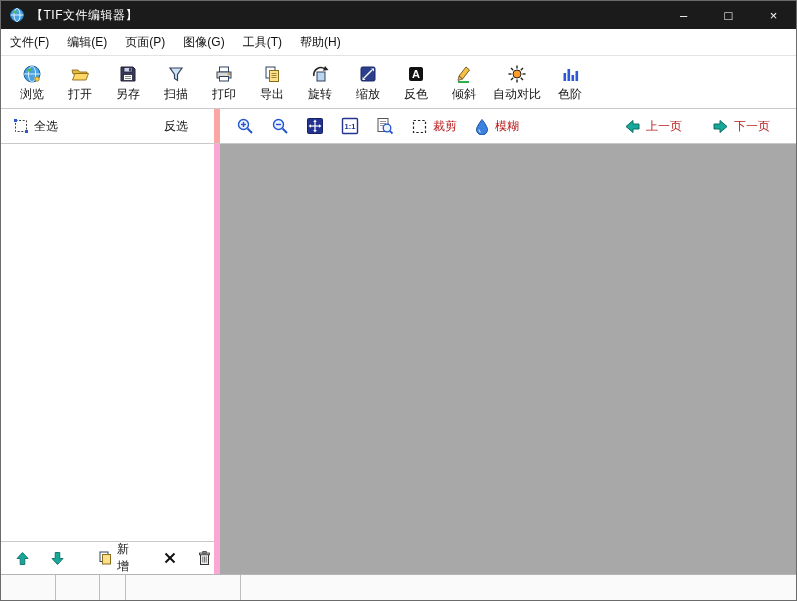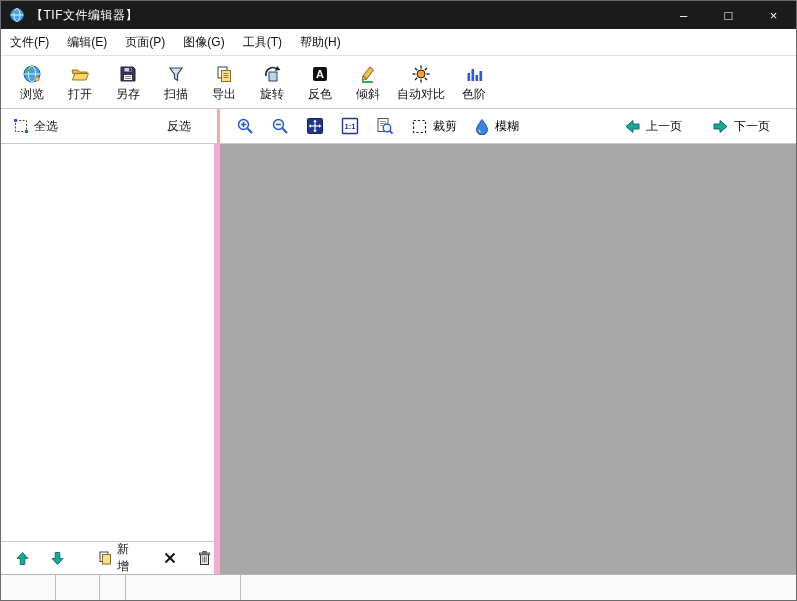--- a/index.html
+++ b/index.html
@@ -17,25 +17,25 @@
   .menu-item{font-size:12px;color:#111;padding:0 9px;height:100%;display:flex;align-items:center;}
 
   
   .toolbar{height:52px;flex:0 0 52px;background:#fff;display:flex;align-items:center;padding-left:8px;border-bottom:1px solid #c9c9c9;gap:2px;}
   .tb-btn{min-width:46px;height:46px;display:flex;flex-direction:column;align-items:center;justify-content:center;gap:2px;background:transparent;border:none;padding:2px 4px;font-family:inherit;}
   .tb-btn .ic{height:22px;display:flex;align-items:flex-end;}
   .tb-btn .lbl{font-size:12px;color:#111;white-space:nowrap;}
 
   
   .row2{height:34px;flex:0 0 34px;display:flex;border-bottom:1px solid #c9c9c9;background:#fff;}
-  .panel-header{width:219px;flex:0 0 219px;box-sizing:border-box;border-right:3px solid #fca5a5;display:flex;align-items:center;padding:0 8px;}
+  .panel-header{width:219px;flex:0 0 219px;box-sizing:border-box;border-right:6px solid #fca5a5;display:flex;align-items:center;padding:0 8px;}
   .ph-btn{display:flex;align-items:center;gap:5px;background:none;border:none;font-size:12px;color:#111;font-family:inherit;padding:2px 4px;}
   .ph-invert{margin-left:auto;margin-right:14px;}
   .canvas-toolbar{flex:1;display:flex;align-items:center;padding:0 14px;gap:13px;}
-  .ct-btn{display:flex;align-items:center;gap:5px;background:none;border:none;padding:2px;font-size:12px;color:#000000;font-family:inherit;}
+  .ct-btn{display:flex;align-items:center;gap:5px;background:none;border:none;padding:2px;font-size:12px;color:#b91c1c;font-family:inherit;}
   .nav-group{margin-left:auto;display:flex;align-items:center;gap:26px;padding-right:10px;}
 
   
   .content{flex:1;display:flex;min-height:0;}
   .sidebar{width:219px;flex:0 0 219px;box-sizing:border-box;border-right:6px solid #f9a8d4;display:flex;flex-direction:column;background:#fff;}
   .page-list{flex:1;background:#fff;}
   .sidebar-footer{height:32px;flex:0 0 32px;border-top:1px solid #c9c9c9;display:flex;align-items:center;padding-left:12px;gap:16px;background:#fff;}
   .sf-btn{display:flex;align-items:center;gap:4px;background:none;border:none;padding:2px;font-size:12px;color:#111;font-family:inherit;}
   .sf-add{margin-left:12px;}
   .sf-x{margin-left:14px;}
@@ -119,20 +119,31 @@
 
     <button class="tb-btn">
       <span class="ic">
         <svg width="20" height="20" viewBox="0 0 20 20">
           <polygon points="4,4 16,4 11.5,10.5 11.5,16.5 8.5,14.5 8.5,10.5" fill="#cfe3f5" stroke="#33415c" stroke-width="1.2"></polygon>
         </svg>
       </span>
       <span class="lbl">扫描</span>
     </button>
 
+    <button class="tb-btn">
+      <span class="ic">
+        <svg width="20" height="20" viewBox="0 0 20 20">
+          <rect x="5.5" y="3" width="9" height="5" fill="#ffffff" stroke="#33415c"></rect>
+          <rect x="3" y="8" width="14" height="6" fill="#d8d8d8" stroke="#33415c"></rect>
+          <rect x="5.5" y="12.5" width="9" height="4.5" fill="#ffffff" stroke="#33415c"></rect>
+          <circle cx="15" cy="10" r="1" fill="#ffd24d" stroke="#8a6d1a" stroke-width="0.6"></circle>
+        </svg>
+      </span>
+      <span class="lbl">打印</span>
+    </button>
 
     <button class="tb-btn">
       <span class="ic">
         <svg width="20" height="20" viewBox="0 0 20 20">
           <rect x="4" y="3" width="9" height="11" fill="#ffffff" stroke="#33415c"></rect>
           <rect x="7.5" y="6.5" width="9" height="11" fill="#ffe08a" stroke="#8a6d1a"></rect>
           <line x1="9.5" y1="9.5" x2="14.5" y2="9.5" stroke="#8a6d1a" stroke-width="0.8"></line>
           <line x1="9.5" y1="11.5" x2="14.5" y2="11.5" stroke="#8a6d1a" stroke-width="0.8"></line>
           <line x1="9.5" y1="13.5" x2="14.5" y2="13.5" stroke="#8a6d1a" stroke-width="0.8"></line>
         </svg>
@@ -144,20 +155,31 @@
       <span class="ic">
         <svg width="20" height="20" viewBox="0 0 20 20">
           <rect x="7" y="8" width="8" height="9" fill="#bcd6f0" stroke="#33415c"></rect>
           <path d="M4,12 A7,7 0 0 1 15,5" fill="none" stroke="#222" stroke-width="1.5"></path>
           <polygon points="15,2 18.5,6 13,6.8" fill="#222"></polygon>
         </svg>
       </span>
       <span class="lbl">旋转</span>
     </button>
 
+    <button class="tb-btn">
+      <span class="ic">
+        <svg width="20" height="20" viewBox="0 0 20 20">
+          <rect x="3" y="3" width="14" height="14" rx="1.5" fill="#2b3f8c" stroke="#1a2a66"></rect>
+          <line x1="6" y1="14" x2="14" y2="6" stroke="#fff" stroke-width="1.4"></line>
+          <polygon points="13,4.5 16,4.5 16,7.5" fill="#fff"></polygon>
+          <polygon points="4.5,13 4.5,16 7.5,16" fill="#fff"></polygon>
+        </svg>
+      </span>
+      <span class="lbl">缩放</span>
+    </button>
 
     <button class="tb-btn">
       <span class="ic">
         <svg width="20" height="20" viewBox="0 0 20 20">
           <rect x="3" y="3" width="14" height="14" rx="2" fill="#111"></rect>
           <text x="10" y="14.2" text-anchor="middle" font-size="11" font-weight="bold" fill="#ffffff" font-family="Liberation Sans, sans-serif">A</text>
         </svg>
       </span>
       <span class="lbl">反色</span>
     </button>

